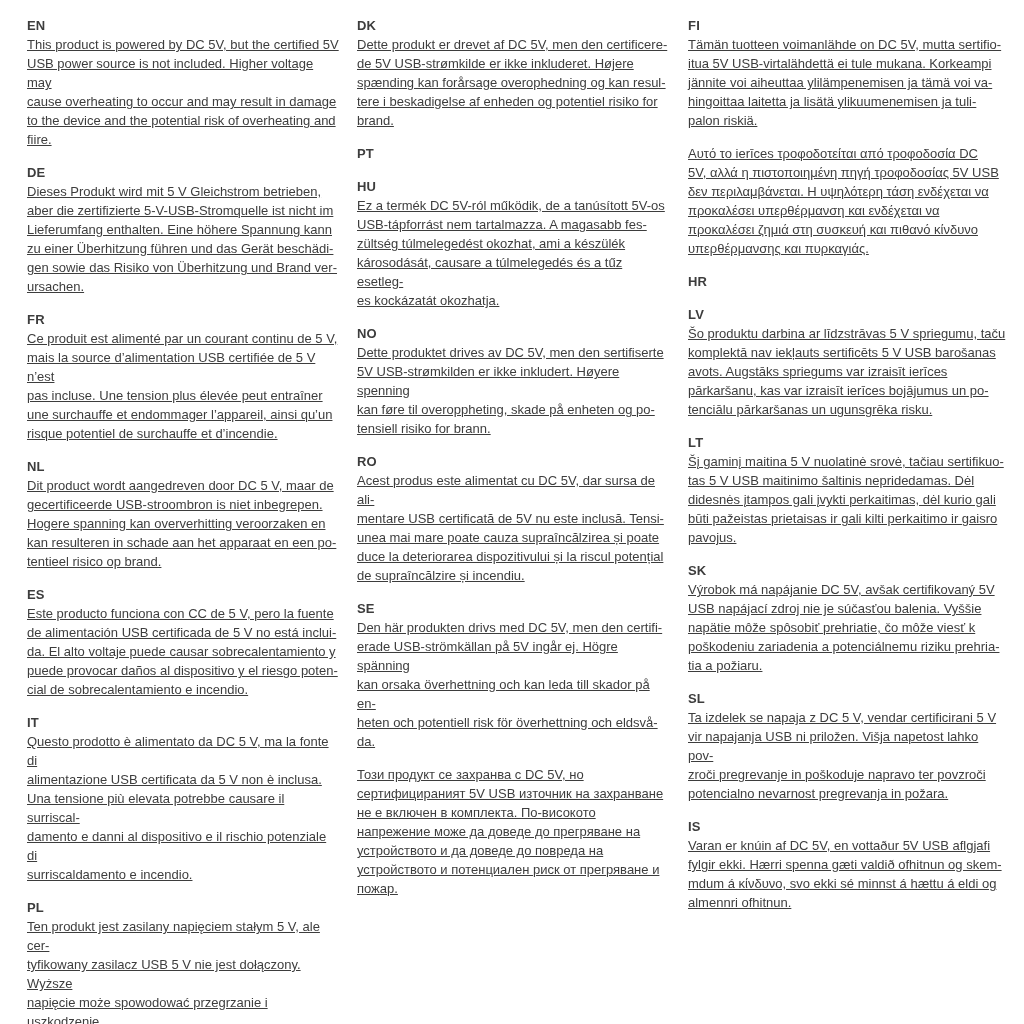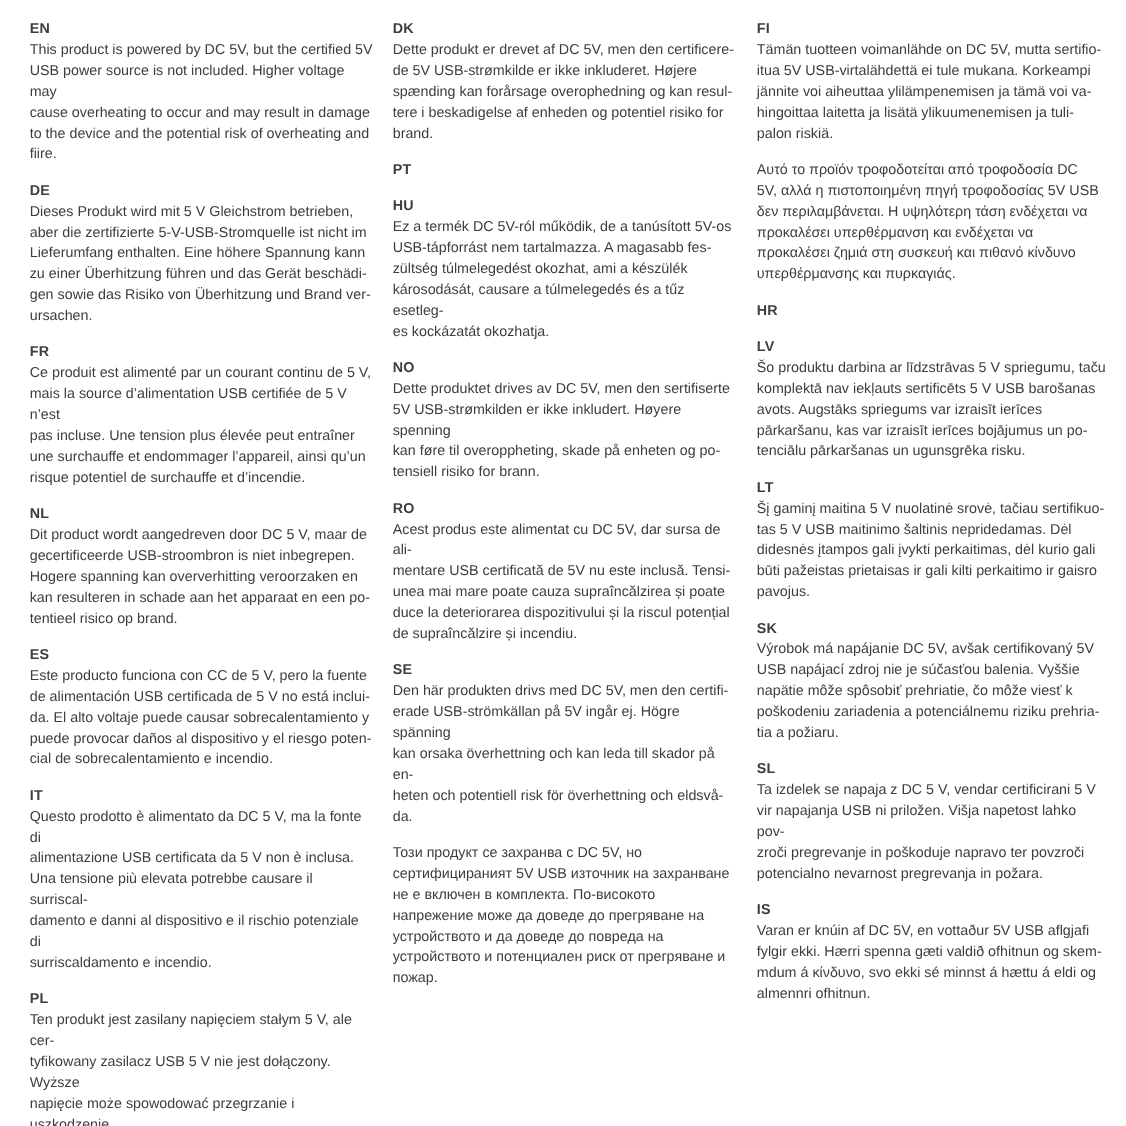--- a/index.html
+++ b/index.html
@@ -27,20 +27,21 @@
   .lang-section {
     margin: 0 0 14px 0;
   }
   .lang-code {
     font-weight: 600;
     letter-spacing: 0.2px;
   }
   .lang-text {
     margin: 0;
     white-space: pre-line;
+    text-decoration: underline;
   }
 </style>
 </head>
 <body>
 
 <div class="page">
   <div class="col">
   <section class="lang-section">
     <div class="lang-code">EN</div>
     <p class="lang-text">This product is powered by DC 5V, but the certified 5V
@@ -169,21 +170,21 @@
   <section class="lang-section">
     <div class="lang-code">FI</div>
     <p class="lang-text">Tämän tuotteen voimanlähde on DC 5V, mutta sertifio-
 itua 5V USB-virtalähdettä ei tule mukana. Korkeampi
 jännite voi aiheuttaa ylilämpenemisen ja tämä voi va-
 hingoittaa laitetta ja lisätä ylikuumenemisen ja tuli-
 palon riskiä.</p>
   </section>
 
   <section class="lang-section">
-    <p class="lang-text">Αυτό το προϊόν τροφοδοτείται από τροφοδοσία DC
+    <p class="lang-text">Αυτό το ierīces τροφοδοτείται από τροφοδοσία DC
 5V, αλλά η πιστοποιημένη πηγή τροφοδοσίας 5V USB
 δεν περιλαμβάνεται. Η υψηλότερη τάση ενδέχεται να
 προκαλέσει υπερθέρμανση και ενδέχεται να
 προκαλέσει ζημιά στη συσκευή και πιθανό κίνδυνο
 υπερθέρμανσης και πυρκαγιάς.</p>
   </section>
 
   <section class="lang-section">
     <div class="lang-code">HR</div>
   </section>

